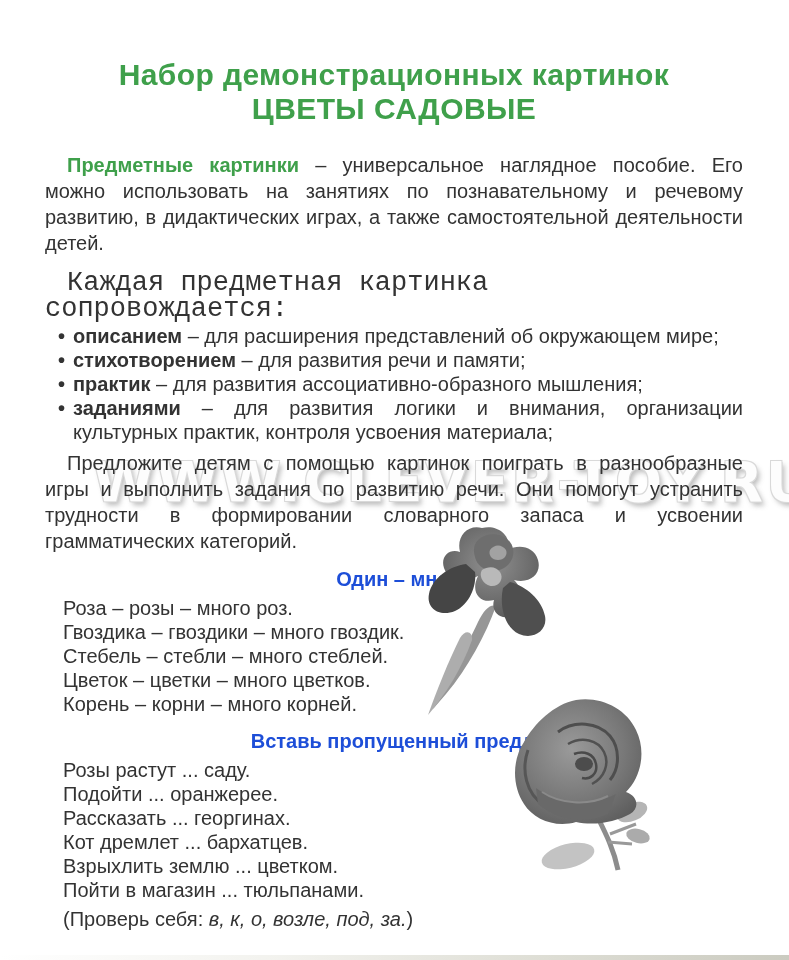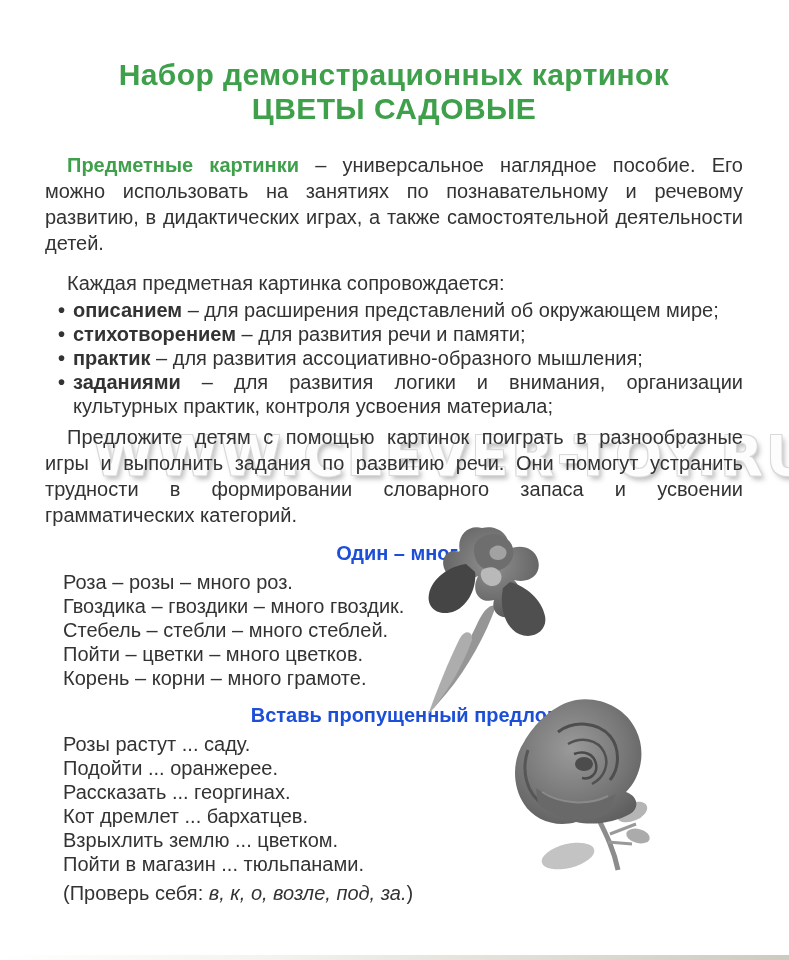--- a/index.html
+++ b/index.html
@@ -21,21 +21,21 @@
     font-size:30px;line-height:34px;color:var(--heading-green);
     letter-spacing:.4px;
   }
   .title .tline{display:block;}
   .para{
     margin:0;font-size:20px;line-height:26px;text-align:justify;
   }
   .para.indent{text-indent:22px;}
   .p1{margin-top:26px;}
   .list-intro{
-    margin:14px 0 0 0;font-size:20px;line-height:26px;text-indent:22px;text-align:left;
+    margin:14px 0 0 0;font-size:27px;line-height:26px;text-indent:22px;text-align:left;font-family:Liberation Mono, monospace;
   }
   .green{color:var(--heading-green);font-weight:bold;}
   ul.features{
     list-style:none;margin:2px 0 0 0;padding:0;
     font-size:20px;line-height:24px;text-align:justify;
   }
   ul.features li{
     position:relative;padding-left:28px;
   }
   ul.features li::before{
@@ -102,22 +102,22 @@
   <div class="wm-wrap">
     <div class="watermark">WWW.CLEVER-TOY.RU</div>
     <p class="para indent">Предложите детям с помощью картинок поиграть в разнообразные игры и выполнить задания по развитию речи. Они помогут устранить трудности в формировании словарного запаса и усвоении грамматических категорий.</p>
   </div>
 
   <section class="exercise sec1">
     <h2>Один – много</h2>
     <p class="line">Роза – розы – много роз.</p>
     <p class="line">Гвоздика – гвоздики – много гвоздик.</p>
     <p class="line">Стебель – стебли – много стеблей.</p>
-    <p class="line">Пойти – цветки – много цветков.</p>
-    <p class="line">Корень – корни – много грамоте.</p>
+    <p class="line">Цветок – цветки – много цветков.</p>
+    <p class="line">Корень – корни – много корней.</p>
   </section>
 
   <section class="exercise sec2">
     <h2>Вставь пропущенный предлог</h2>
     <p class="line">Розы растут ... саду.</p>
     <p class="line">Подойти ... оранжерее.</p>
     <p class="line">Рассказать ... георгинах.</p>
     <p class="line">Кот дремлет ... бархатцев.</p>
     <p class="line">Взрыхлить землю ... цветком.</p>
     <p class="line">Пойти в магазин ... тюльпанами.</p>

